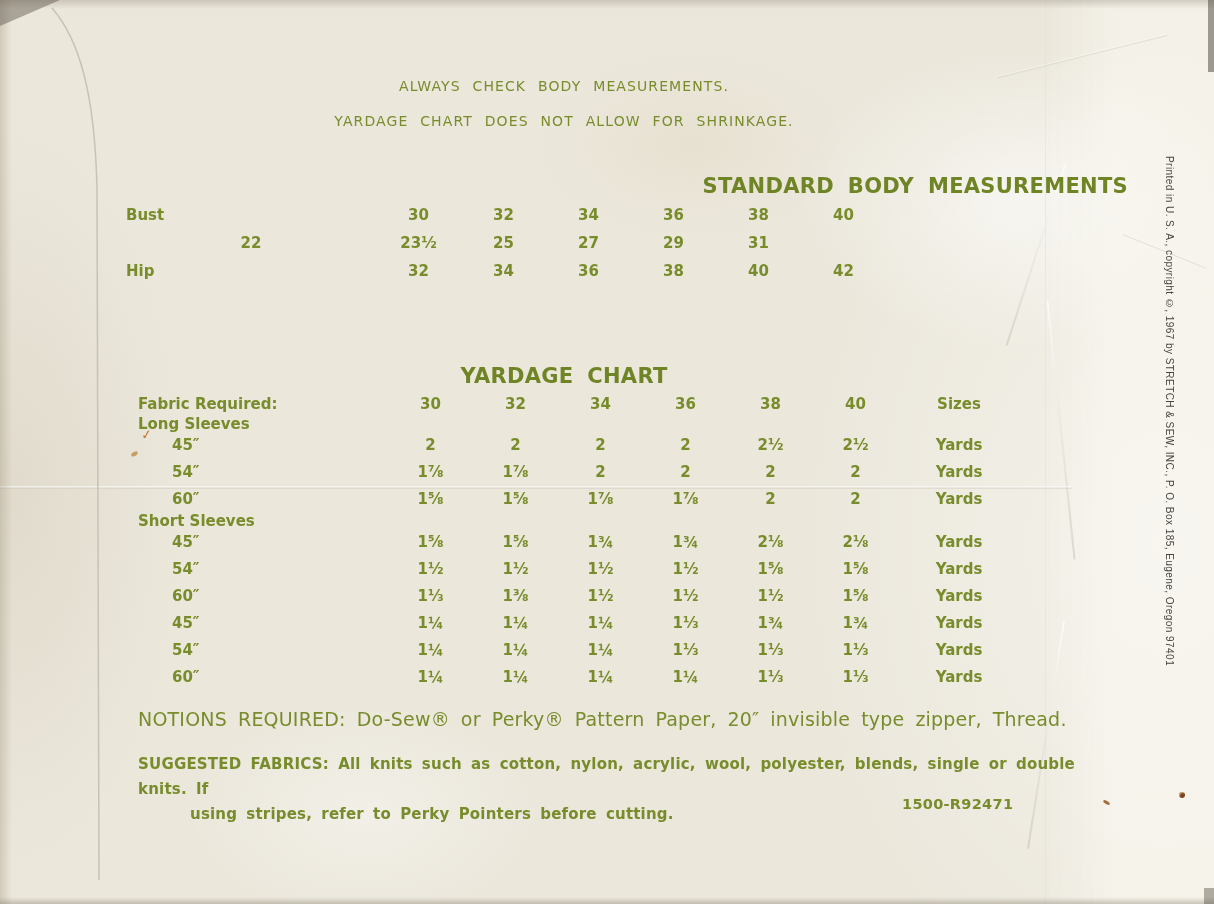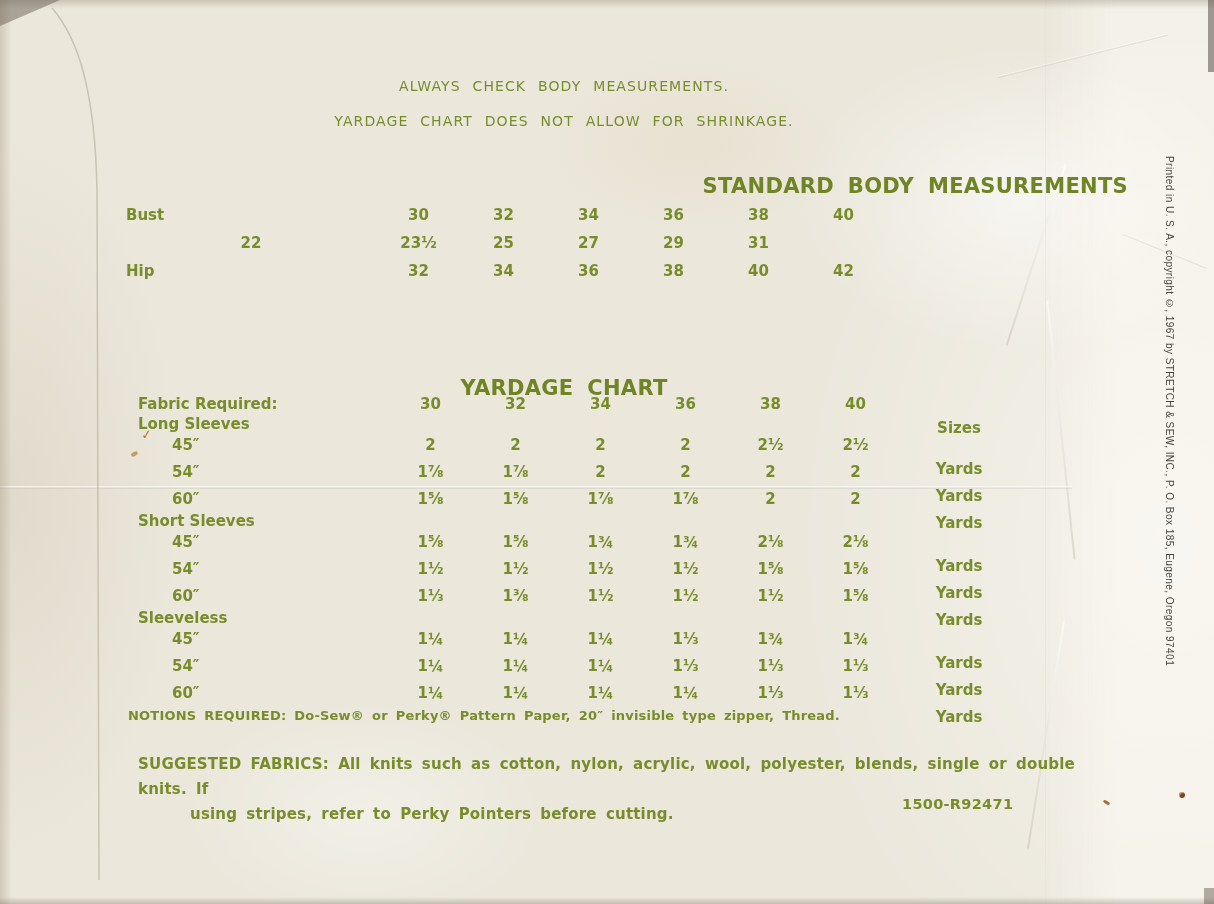--- a/index.html
+++ b/index.html
@@ -25,35 +25,35 @@
     font-size:14px;font-weight:400;line-height:35px;
     letter-spacing:1.1px;word-spacing:.45em;
   }
   
   .sec-title{
     position:absolute;left:0;width:1128px;text-align:center;
     font-size:21px;font-weight:700;letter-spacing:.3px;word-spacing:.3em;
     color:#6f8424;
   }
   .t-bm{top:174px;text-align:right;}
-  .t-yc{top:376px;}
+  .t-yc{top:364px;}
   
   .bm-grid{position:absolute;left:126px;top:201px;font-size:15px;font-weight:700;}
   .mrow,.yrow,.yhead{display:grid;grid-template-columns:250px repeat(6,85px) 122px;}
   .mrow{height:28px;line-height:28px;}
   .yc-grid{position:absolute;left:138px;top:392px;font-size:15px;font-weight:700;}
   .yhead{height:24px;line-height:24px;}
   .ysec{height:16px;line-height:16px;overflow:visible;}
   .yrow{height:27px;line-height:27px;}
   .c-lbl{text-align:left;}
   .c-num{text-align:center;}
-  .c-unit{text-align:center;margin-top:24px;}
+  .c-unit{text-align:center;}
   .w-ind{padding-left:34px;}
   
-  .notions{position:absolute;left:128px;top:708px;width:940px;font-size:13px;font-weight:700;letter-spacing:.2px;word-spacing:.25em;}
+  .notions{position:absolute;left:138px;top:708px;width:940px;font-size:19px;font-weight:400;letter-spacing:.2px;word-spacing:.25em;}
   .fabrics{position:absolute;left:138px;top:752px;width:950px;font-size:15px;font-weight:700;line-height:25px;letter-spacing:.2px;word-spacing:.25em;}
   .fabrics .l2{padding-left:52px;}
   .pattern-no{position:absolute;left:902px;top:796px;font-size:14.5px;font-weight:700;letter-spacing:.3px;}
   
   .imprint{
     position:absolute;top:156px;left:1164px;height:580px;
     writing-mode:vertical-rl;
     font-family:"Liberation Sans",sans-serif;
     font-size:10px;letter-spacing:.45px;color:#474540;
     white-space:nowrap;
@@ -213,21 +213,20 @@
       <span class="c-lbl w-ind">60″</span>
       <span class="c-num">1⅓</span>
       <span class="c-num">1⅜</span>
       <span class="c-num">1½</span>
       <span class="c-num">1½</span>
       <span class="c-num">1½</span>
       <span class="c-num">1⅝</span>
       <span class="c-unit">Yards</span>
     </div>
 
-    <div class="ysec">Sleeveless</div>
     <div class="yrow">
       <span class="c-lbl w-ind">45″</span>
       <span class="c-num">1¼</span>
       <span class="c-num">1¼</span>
       <span class="c-num">1¼</span>
       <span class="c-num">1⅓</span>
       <span class="c-num">1¾</span>
       <span class="c-num">1¾</span>
       <span class="c-unit">Yards</span>
     </div>

